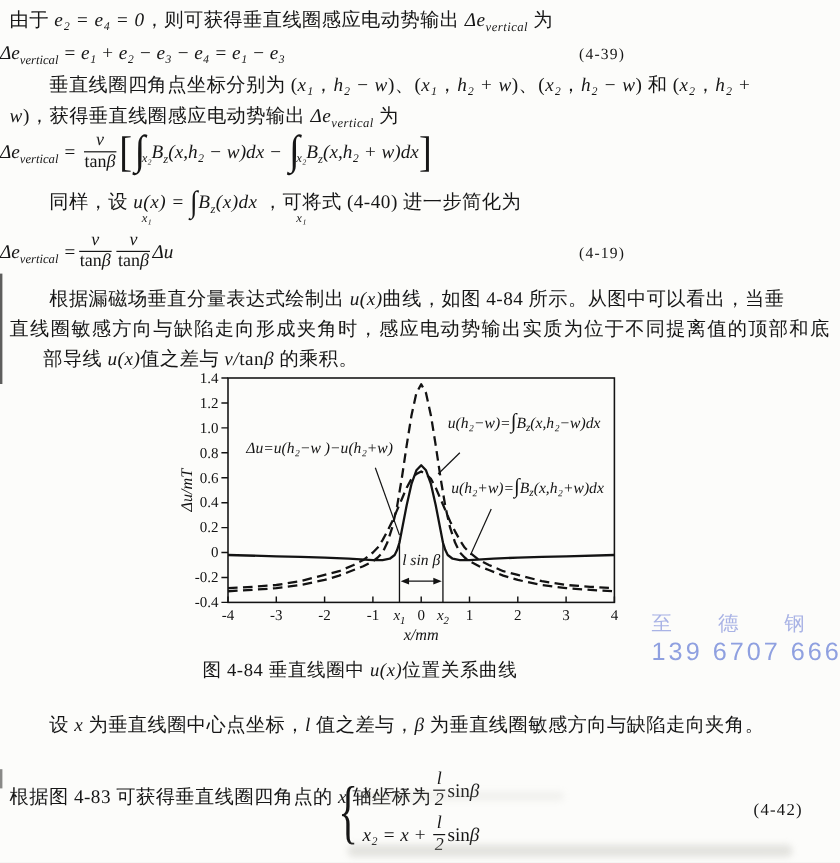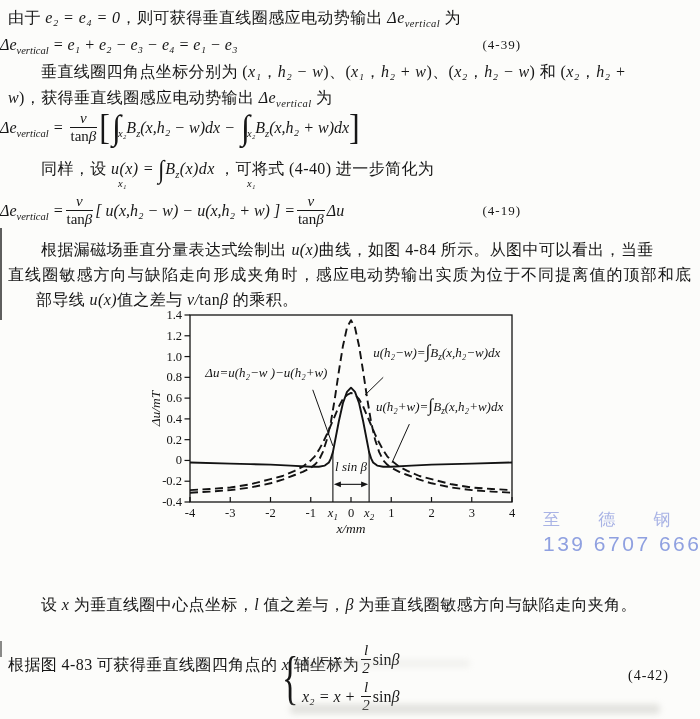--- a/index.html
+++ b/index.html
@@ -67,21 +67,21 @@
           </span>
         </span><span class="mi">B<sub>z</sub>(x,h₂ + w)dx</span><span class="bigb">]</span></span>
   </div>
 
   <div class="line" style="left:41px;top:153px;line-height:32px;"><span>同样，设 </span><span class="mi">u(x) = <span class="intgl">∫</span>B<sub>z</sub>(x)dx</span><span> ，可将式 (4-40) 进一步简化为</span></div>
 
   <div class="eqrow" style="top:189px;height:44px;line-height:44px;">
     <span class="eqmath"><span class="mi">Δe<sub>vertical</sub> =</span><span class="frac mi">
           <span class="fn">v</span>
           <span class="fd"><span class="rm">tan</span>β</span>
-        </span><span class="mi">[ u(x,h₂ − w) − u(x,h₂ + w) ] =</span><span class="frac mi">
+        </span><span class="frac mi">
           <span class="fn">v</span>
           <span class="fd"><span class="rm">tan</span>β</span>
         </span><span class="mi">Δu</span></span>
     <span class="eqnum">(4-19)</span>
   </div>
 
   <div class="line" style="left:41px;top:238px;"><span>根据漏磁场垂直分量表达式绘制出 </span><span class="mi">u(x)</span><span>曲线，如图 4-84 所示。从图中可以看出，当垂</span></div>
   <div class="line" style="left:8px;top:263px;letter-spacing:1.1px;"><span>直线圈敏感方向与缺陷走向形成夹角时，感应电动势输出实质为位于不同提离值的顶部和底</span></div>
   <div class="line" style="left:8px;top:288px;margin-left:28px;"><span>部导线 </span><span class="mi">u(x)</span><span>值之差与 </span><span class="mi">v/<span class="rm">tan</span>β</span><span> 的乘积。</span></div>
 
@@ -151,20 +151,21 @@
       </g>
       <text x="225.1375" y="45.55555555555554" font-size="13" fill="#131313" text-anchor="start" font-style="italic"><tspan>u(h₂−w)=</tspan><tspan font-size="17.55">∫</tspan><tspan>B</tspan><tspan dy="3" font-size="9.36">z</tspan><tspan dy="-3">​</tspan><tspan>(x,h₂−w)dx</tspan></text>
       <g>
         <line x1="261.3625" y1="113.08333333333333" x2="244.05499999999998" y2="151.5222222222222" stroke="#131313" stroke-width="1"></line>
       </g>
       <text x="227.955" y="99.57777777777777" font-size="13" fill="#131313" text-anchor="start" font-style="italic"><tspan>u(h₂+w)=</tspan><tspan font-size="17.55">∫</tspan><tspan>B</tspan><tspan dy="3" font-size="9.36">z</tspan><tspan dy="-3">​</tspan><tspan>(x,h₂+w)dx</tspan></text>
       <text x="203" y="222" font-size="13.5" fill="#131313" text-anchor="middle" font-style="italic"><tspan>x/mm</tspan></text>
       <text x="0" y="0" font-size="13.5" fill="#131313" text-anchor="middle" font-style="italic" transform="translate(12,97.5) rotate(-90)"><tspan>Δu/mT</tspan></text>
     </svg>
 
+  <div class="caption" style="left:110px;top:548px;width:380px;"><span>图 4-84  垂直线圈中 </span><span class="mi">u(x)</span><span>位置关系曲线</span></div>
 
   <div class="line" style="left:41px;top:592px;line-height:26px;"><span>设 </span><span class="mi">x</span><span> 为垂直线圈中心点坐标，</span><span class="mi">l</span><span> 值之差与，</span><span class="mi">β</span><span> 为垂直线圈敏感方向与缺陷走向夹角。</span></div>
   <div class="line" style="left:8px;top:618px;line-height:26px;margin-top:34px;"><span>根据图 4-83 可获得垂直线圈四角点的 </span><span class="mi">x</span><span> 轴坐标为</span></div>
 
   <div>
     <span class="brace" style="left:281px;top:655px;">{</span>
     <div style="position:absolute;left:302px;top:642px;">
       <div class="cases-line"><span class="mi">x₁ = x − </span><span class="frac mi">
             <span class="fn">l</span>
             <span class="fd">2</span>

